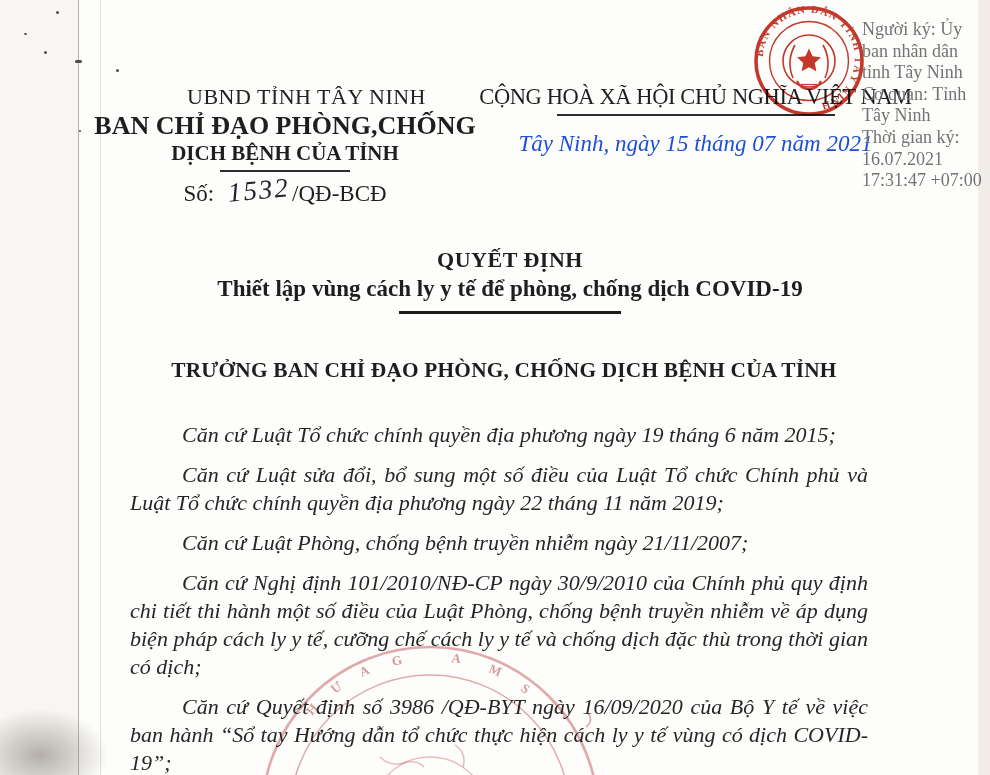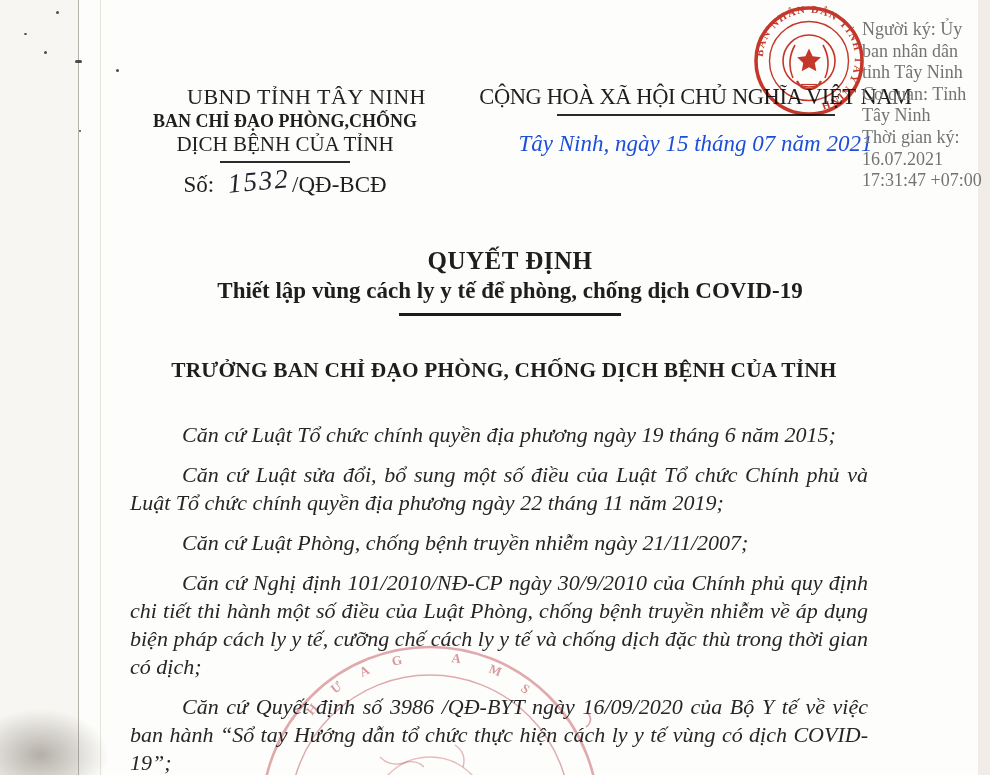--- a/index.html
+++ b/index.html
@@ -14,38 +14,38 @@
   .left-line2{position:absolute;left:100px;top:0;width:1px;height:100%;background:#e7e4dc;}
   .right-strip{position:absolute;right:0;top:0;width:12px;height:100%;background:#f1ece8;}
   .corner-shadow{position:absolute;left:-35px;bottom:-30px;width:150px;height:100px;
     background:radial-gradient(ellipse at center,rgba(125,118,108,.55),rgba(125,118,108,0) 65%);}
   .speck{position:absolute;background:#4c4c4c;border-radius:50%;}
 
   
   .org-block{position:absolute;left:135px;top:84px;width:300px;
     display:flex;flex-direction:column;align-items:center;}
   .org-l1{font-size:22px;white-space:nowrap;letter-spacing:.5px;color:#222;margin-left:43px;}
-  .org-l2{font-size:18px;font-weight:bold;white-space:nowrap;margin-top:1px;}
-  .org-l3{font-size:21px;font-weight:normal;white-space:nowrap;}
+  .org-l2{font-size:26px;font-weight:bold;white-space:nowrap;margin-top:1px;}
+  .org-l3{font-size:21px;font-weight:bold;white-space:nowrap;}
   .org-underline{width:130px;height:2px;background:#2b2b2b;margin-top:4px;}
   .so-line{margin-top:5px;font-size:23px;white-space:nowrap;display:flex;align-items:baseline;}
   .handwritten{display:inline-block;font-style:italic;font-size:27px;letter-spacing:2px;
     transform:rotate(-5deg) translateY(-2px);margin:0 2px 0 14px;color:#23222e;}
 
   .nat-block{position:absolute;left:458px;top:84px;width:475px;
     display:flex;flex-direction:column;align-items:center;}
   .nat-l1{font-size:22.5px;font-weight:normal;white-space:nowrap;letter-spacing:-.4px;}
   .nat-l2{font-size:22px;font-weight:bold;white-space:nowrap;margin-top:3px;}
   .nat-underline{width:278px;height:2px;background:#2b2b2b;margin-top:4px;}
   .dateline{margin-top:15px;font-style:italic;font-size:23px;white-space:nowrap;color:#1d4ed8;}
 
   
   .title-block{position:absolute;left:150px;top:247px;width:720px;
     display:flex;flex-direction:column;align-items:center;}
-  .title-l1{font-size:25px;font-weight:bold;letter-spacing:.5px;white-space:nowrap;}
+  .title-l1{font-size:22px;font-weight:bold;letter-spacing:.5px;white-space:nowrap;}
   .title-l2{font-size:23px;font-weight:bold;white-space:nowrap;margin-top:3px;}
   .title-underline{width:222px;height:3px;background:#1c1c1c;margin-top:9px;}
 
   .issuer{position:absolute;left:134px;top:357px;width:740px;
     display:flex;justify-content:center;}
   .issuer span{font-size:22px;font-weight:bold;white-space:nowrap;
     transform:scaleX(.97);letter-spacing:.2px;}
 
   
   .body-text{position:absolute;left:130px;top:421px;width:738px;

